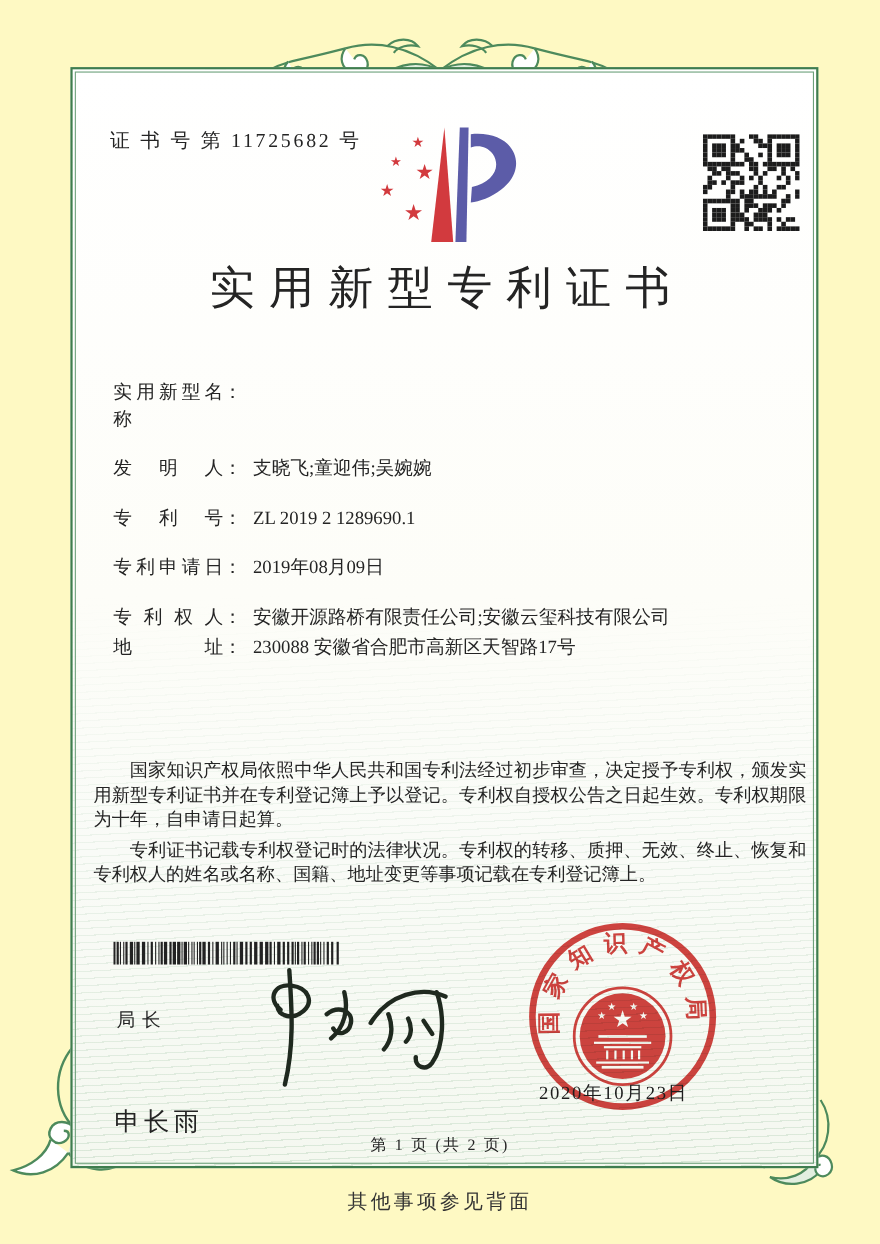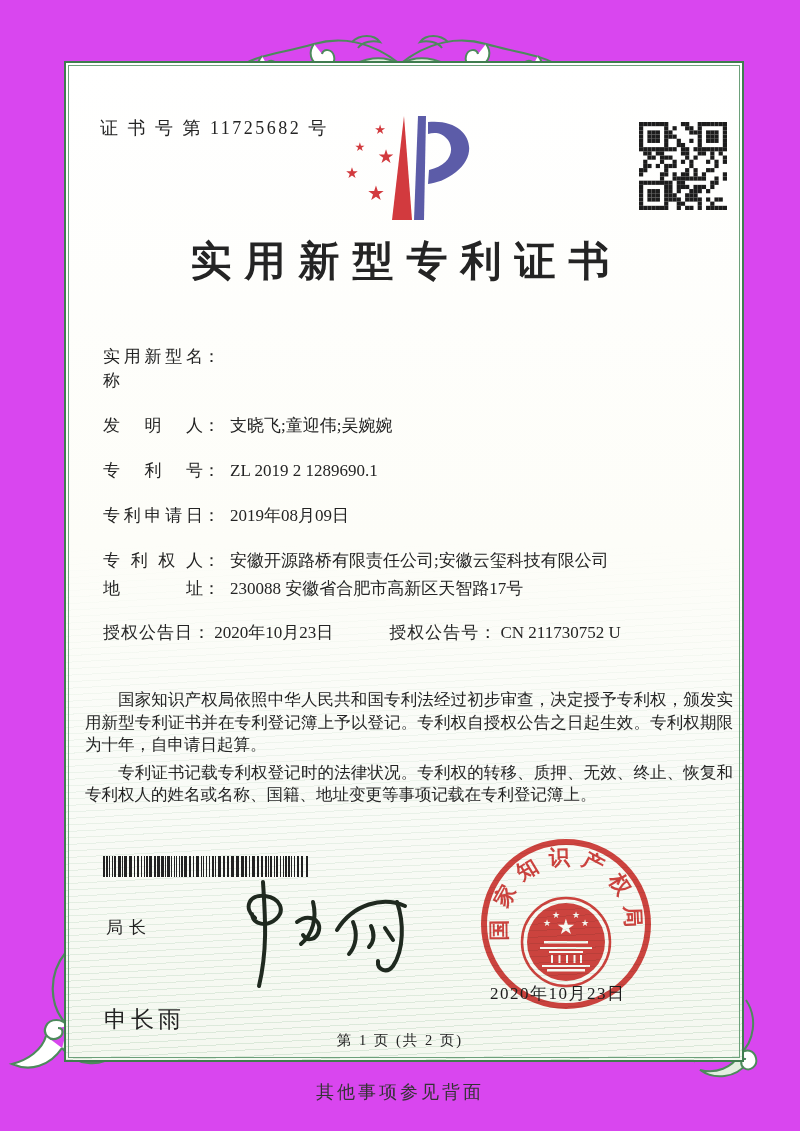--- a/index.html
+++ b/index.html
@@ -1,38 +1,38 @@
 <!DOCTYPE html>
 <html><head>
 <meta charset="utf-8">
 <style>
   html,body{margin:0;padding:0;background:#e9e9e6;}
   .page{
     position:relative;width:800px;height:1131px;margin:0 auto;
-    background:#d946ef;overflow:hidden;
+    background:#fef9c3;overflow:hidden;
     font-family:"Liberation Serif","DejaVu Serif",serif;color:#242424;
   }
   
   .frame{
     position:absolute;left:64px;top:61px;width:680px;height:1001px;
     border:2.5px solid #3f7d4f;box-sizing:border-box;
     background:
       linear-gradient(180deg,#ffffff 0%,#fdfdf8 48%,rgba(255,255,255,.55) 70%,rgba(255,255,255,.12) 100%),
       repeating-linear-gradient(177deg,rgba(104,162,114,.22) 0 1px,rgba(255,255,255,0) 1px 6.5px),
       #f3f7ee;
   }
   .frame-inner{position:absolute;inset:2px;border:1px solid #6ca07a;pointer-events:none;}
   .ornament{position:absolute;pointer-events:none;}
   
   .cert-no{position:absolute;left:100px;top:116px;font-size:18px;letter-spacing:2.5px;}
   .logo{position:absolute;left:340px;top:108px;width:138px;height:128px;}
   .qr{position:absolute;left:639px;top:122px;width:88px;height:88px;}
   .title{
     position:absolute;left:0;top:234px;width:100%;text-align:center;
-    font-size:41px;font-weight:bold;letter-spacing:13px;text-indent:13px;
+    font-size:41px;font-weight:normal;letter-spacing:13px;text-indent:13px;
   }
   
   .fields{position:absolute;left:103px;top:345px;width:560px;font-size:17px;line-height:24px;}
   .frow{display:flex;margin-bottom:21px;}
   .frow.tight{margin-bottom:4px;}
   .frow.addr{margin-bottom:20px;}
   .flabel{display:inline-block;width:100px;text-align:justify;text-align-last:justify;flex:0 0 100px;}
   .fcolon{flex:0 0 auto;margin-right:10px;}
   .fval{flex:1;}
   .grant-row{display:flex;font-size:17px;}
@@ -369,30 +369,20 @@
         <span class="fcolon">：</span>
       <div class="fval">
         <div>安徽开源路桥有限责任公司;安徽云玺科技有限公司</div>
       </div>
     </div>
     <div class="frow addr">
       <span class="flabel">地址</span>
         <span class="fcolon">：</span>
       <div class="fval">230088 安徽省合肥市高新区天智路17号</div>
     </div>
-    <div class="grant-row">
-      <span class="pair1">
-        <span class="glabel">授权公告日</span><span>：</span>
-        <span>2020年10月23日</span>
-      </span>
-      <span class="pair2">
-        <span class="glabel">授权公告号</span><span>：</span>
-        <span>CN 211730752 U</span>
-      </span>
-    </div>
   </div>
 
   <div class="body-text">
     <p>国家知识产权局依照中华人民共和国专利法经过初步审查，决定授予专利权，颁发实用新型专利证书并在专利登记簿上予以登记。专利权自授权公告之日起生效。专利权期限为十年，自申请日起算。</p>
     <p>专利证书记载专利权登记时的法律状况。专利权的转移、质押、无效、终止、恢复和专利权人的姓名或名称、国籍、地址变更等事项记载在专利登记簿上。</p>
   </div>
 
   <div class="barcode" id="barcode-box"><svg width="207" height="21" viewBox="0 0 207 21" xmlns="http://www.w3.org/2000/svg">
         <rect x="0" y="0" width="2" height="21" fill="#222"></rect>
         <rect x="3" y="0" width="2" height="21" fill="#222"></rect>

